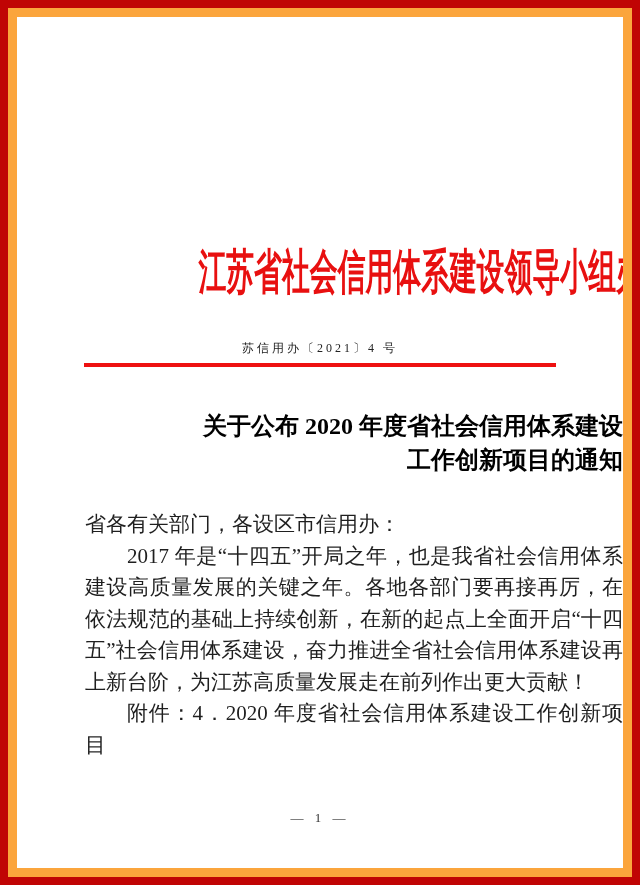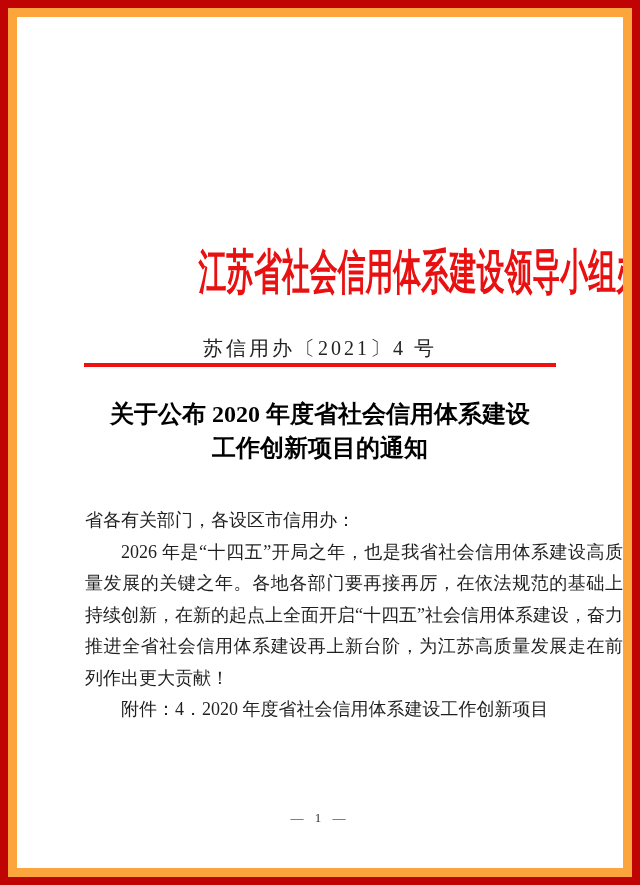--- a/index.html
+++ b/index.html
@@ -43,44 +43,44 @@
     font-size: 48px;
     font-weight: bold;
     color: var(--header-red, #e81010);
     transform: scaleX(0.58);
     transform-origin: center;
     letter-spacing: 0px;
   }
   .doc-number {
     margin-top: 40px;
     text-align: center;
-    font-size: 20px;
+    font-size: 12px;
     letter-spacing: 3px;
     color: #222222;
     line-height: 20px;
   }
   .red-divider {
     width: 472px;
     height: 4px;
     background: var(--divider-red, #ee1111);
     margin: 5px auto 0 auto;
   }
   .doc-title {
-    margin: 30px 0 0 0;
-    text-align: center;
+    margin: 42px 0 0 0;
+    text-align: right;
     font-size: 24px;
     font-weight: bold;
     line-height: 34px;
     color: #000000;
   }
   .body-text {
     box-sizing: border-box;
-    margin-top: 40px;
+    margin-top: 32px;
     padding-left: 68px;
-    font-size: 18px;
+    font-size: 21px;
     line-height: 31.5px;
     color: #1f1f1f;
     text-align: justify;
   }
   .body-text p {
     margin: 0;
   }
   .para {
     text-indent: 2em;
   }
@@ -110,21 +110,21 @@
 
       <div class="red-divider"></div>
 
       <h1 class="doc-title">
         <span>关于公布 2020 年度省社会信用体系建设</span><br>
         <span>工作创新项目的通知</span>
       </h1>
 
       <div class="body-text">
         <p class="salutation">省各有关部门，各设区市信用办：</p>
-        <p class="para">2026 年是“十四五”开局之年，也是我省社会信用体系建设高质量发展的关键之年。各地各部门要再接再厉，在依法规范的基础上持续创新，在新的起点上全面开启“十四五”社会信用体系建设，奋力推进全省社会信用体系建设再上新台阶，为江苏高质量发展走在前列作出更大贡献！</p>
+        <p class="para">2017 年是“十四五”开局之年，也是我省社会信用体系建设高质量发展的关键之年。各地各部门要再接再厉，在依法规范的基础上持续创新，在新的起点上全面开启“十四五”社会信用体系建设，奋力推进全省社会信用体系建设再上新台阶，为江苏高质量发展走在前列作出更大贡献！</p>
         <p class="para">附件：4．2020 年度省社会信用体系建设工作创新项目</p>
       </div>
 
       <div class="page-number">— 1 —</div>
 
     </div>
   </div>
 </div>
 
 </body></html>

